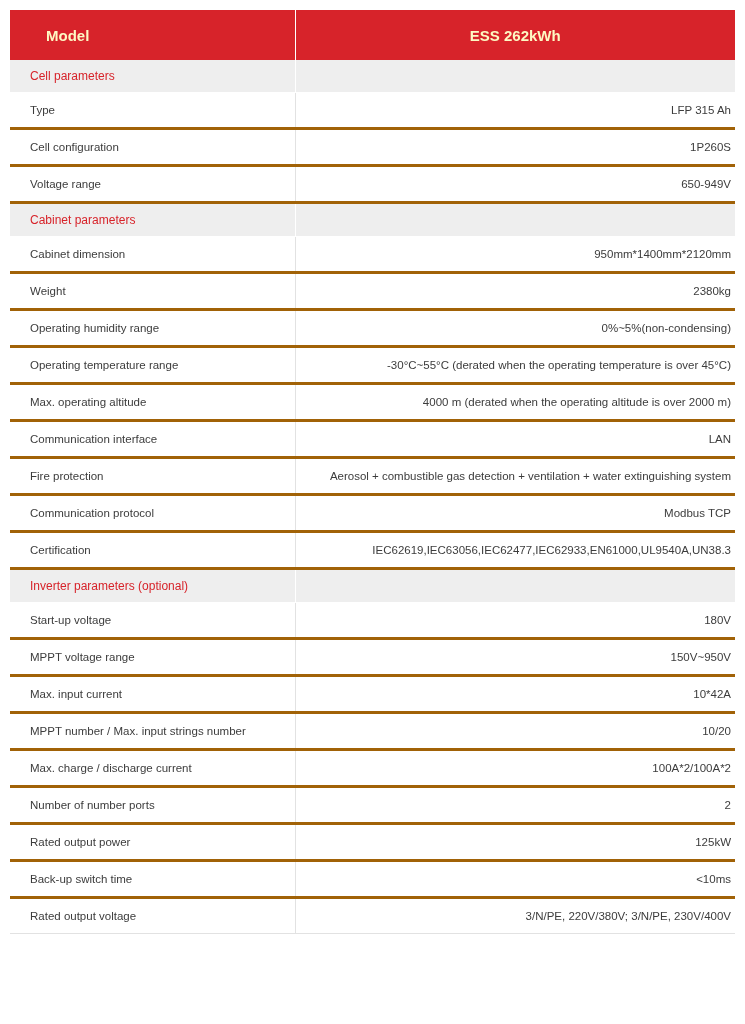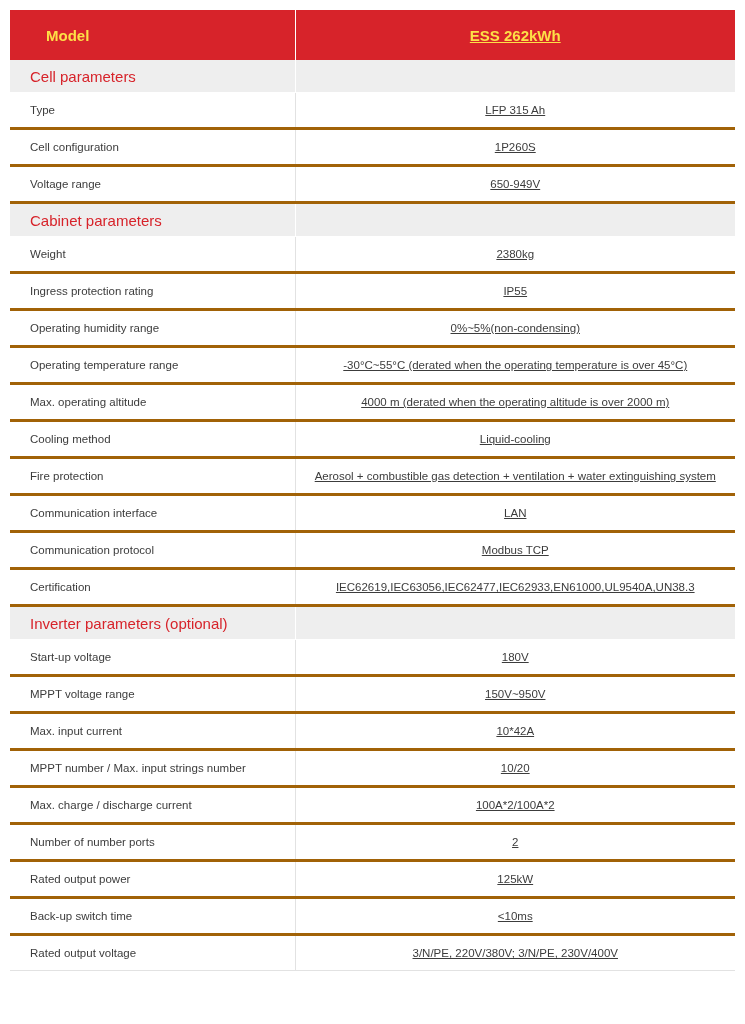--- a/index.html
+++ b/index.html
@@ -23,43 +23,42 @@
     width: 725px;
     border-collapse: collapse;
     table-layout: fixed;
   }
   table.spec col.c1 { width: 285px; }
   table.spec col.c2 { width: 440px; }
 
   
   tr.header-row td {
     background: #d7232a;
-    color: #fde047;
+    color: #fef9c3;
     font-size: 15px;
     font-weight: bold;
     height: 50px;
     padding: 0 0 0 0;
     border: none;
     text-align: center;
     vertical-align: middle;
   }
   tr.header-row td.h-left {
     text-align: left;
     padding-left: 36px;
   }
   tr.header-row td.h-right {
     border-left: 1px solid #ffffff;
-    text-decoration: underline;
   }
 
   
   tr.section-row td {
     background: #eeeeee;
     color: #d7232a;
-    font-size: 15px;
+    font-size: 12px;
     height: 32px;
     padding: 0 0 0 20px;
     vertical-align: middle;
     border-bottom: 1px solid #ffffff;
   }
   tr.section-row td.sec-right {
     border-left: 1px solid #ffffff;
     padding: 0;
   }
 
@@ -69,24 +68,23 @@
     height: 32px;
     vertical-align: middle;
     border-bottom: 3px solid #a16207;
     color: #3c3c3c;
   }
   tr.data-row td.label {
     padding-left: 20px;
     text-align: left;
   }
   tr.data-row td.value {
-    text-align: center;
+    text-align: right;
     border-left: 1px solid #e2e2e2;
     padding: 0 4px;
-    text-decoration: underline;
   }
   tr.data-row:last-child td {
     border-bottom: 1px solid #e2e2e2;
   }
 </style>
 </head>
 <body>
 
 <div class="sheet">
   <table class="spec">
@@ -113,50 +111,46 @@
         </tr>
         <tr class="data-row">
           <td class="label">Voltage range</td>
           <td class="value">650-949V</td>
         </tr>
         <tr class="section-row">
           <td>Cabinet parameters</td>
           <td class="sec-right"></td>
         </tr>
         <tr class="data-row">
+          <td class="label">Cabinet dimension</td>
+          <td class="value">950mm*1400mm*2120mm</td>
+        </tr>
+        <tr class="data-row">
           <td class="label">Weight</td>
           <td class="value">2380kg</td>
         </tr>
         <tr class="data-row">
-          <td class="label">Ingress protection rating</td>
-          <td class="value">IP55</td>
-        </tr>
-        <tr class="data-row">
           <td class="label">Operating humidity range</td>
           <td class="value">0%~5%(non-condensing)</td>
         </tr>
         <tr class="data-row">
           <td class="label">Operating temperature range</td>
           <td class="value">-30°C~55°C (derated when the operating temperature is over 45°C)</td>
         </tr>
         <tr class="data-row">
           <td class="label">Max. operating altitude</td>
           <td class="value">4000 m (derated when the operating altitude is over 2000 m)</td>
         </tr>
         <tr class="data-row">
-          <td class="label">Cooling method</td>
-          <td class="value">Liquid-cooling</td>
+          <td class="label">Communication interface</td>
+          <td class="value">LAN</td>
         </tr>
         <tr class="data-row">
           <td class="label">Fire protection</td>
           <td class="value">Aerosol + combustible gas detection + ventilation + water extinguishing system</td>
-        </tr>
-        <tr class="data-row">
-          <td class="label">Communication interface</td>
-          <td class="value">LAN</td>
         </tr>
         <tr class="data-row">
           <td class="label">Communication protocol</td>
           <td class="value">Modbus TCP</td>
         </tr>
         <tr class="data-row">
           <td class="label">Certification</td>
           <td class="value">IEC62619,IEC63056,IEC62477,IEC62933,EN61000,UL9540A,UN38.3</td>
         </tr>
         <tr class="section-row">

